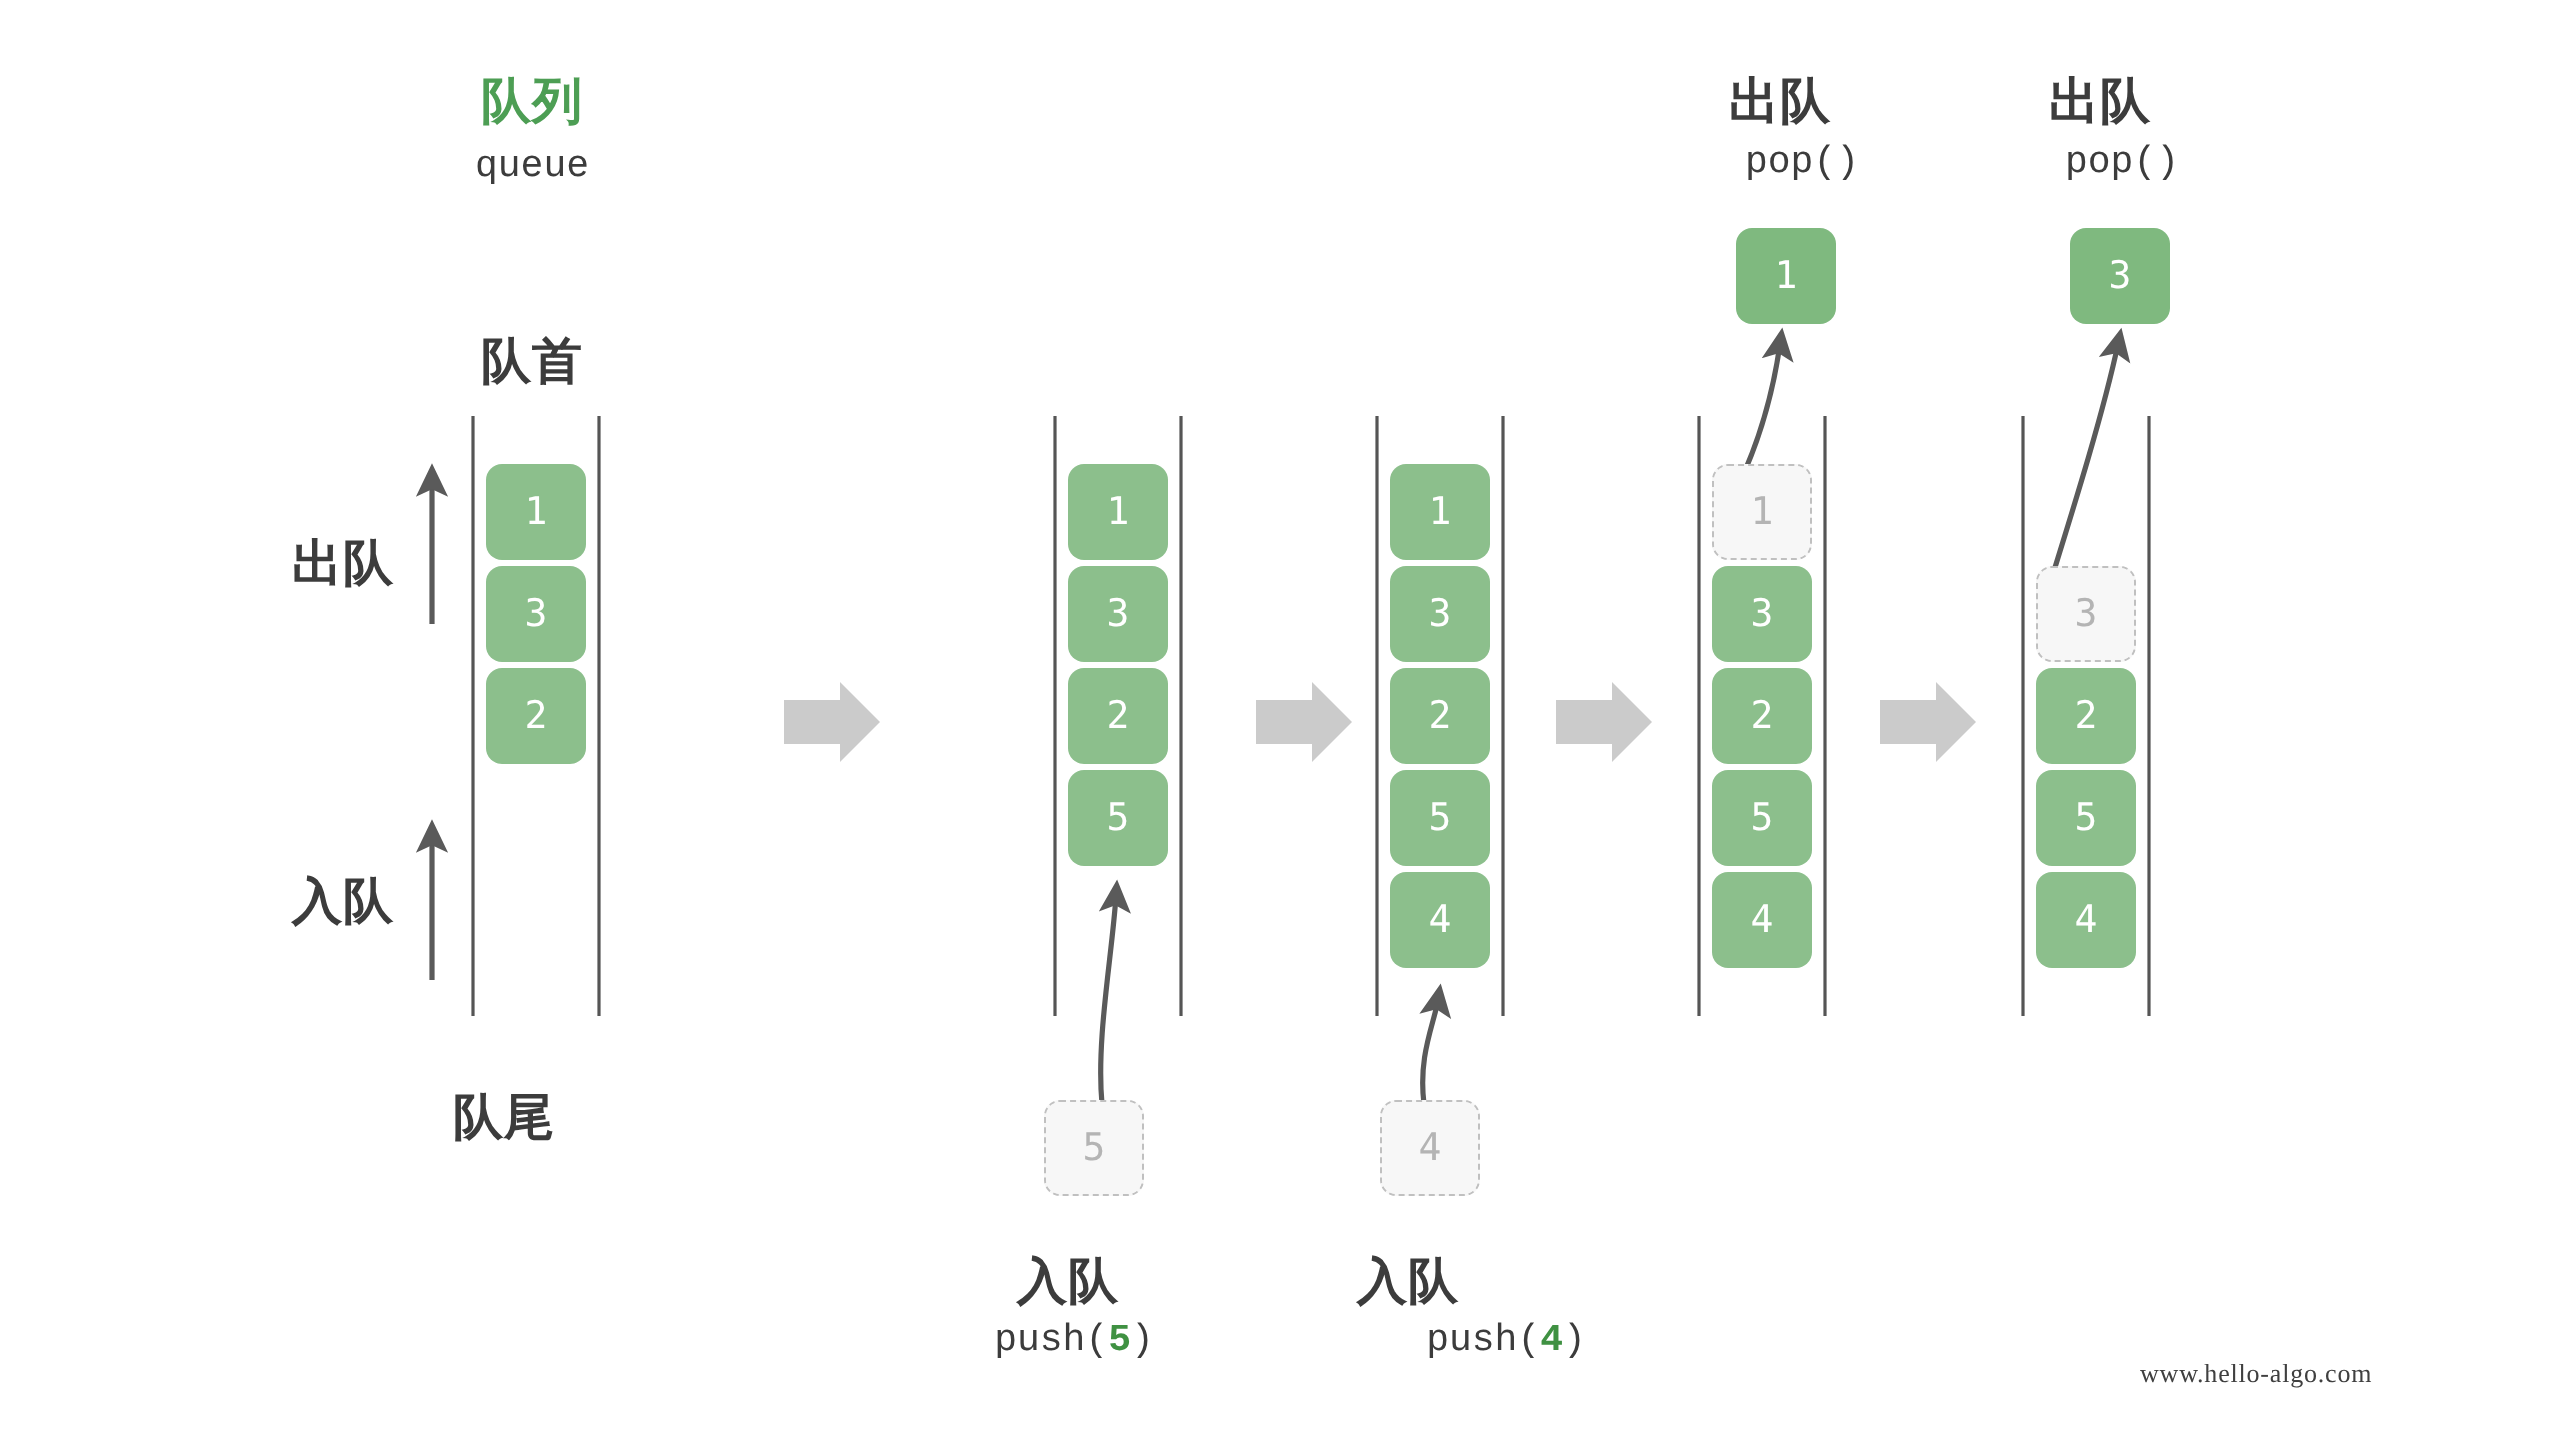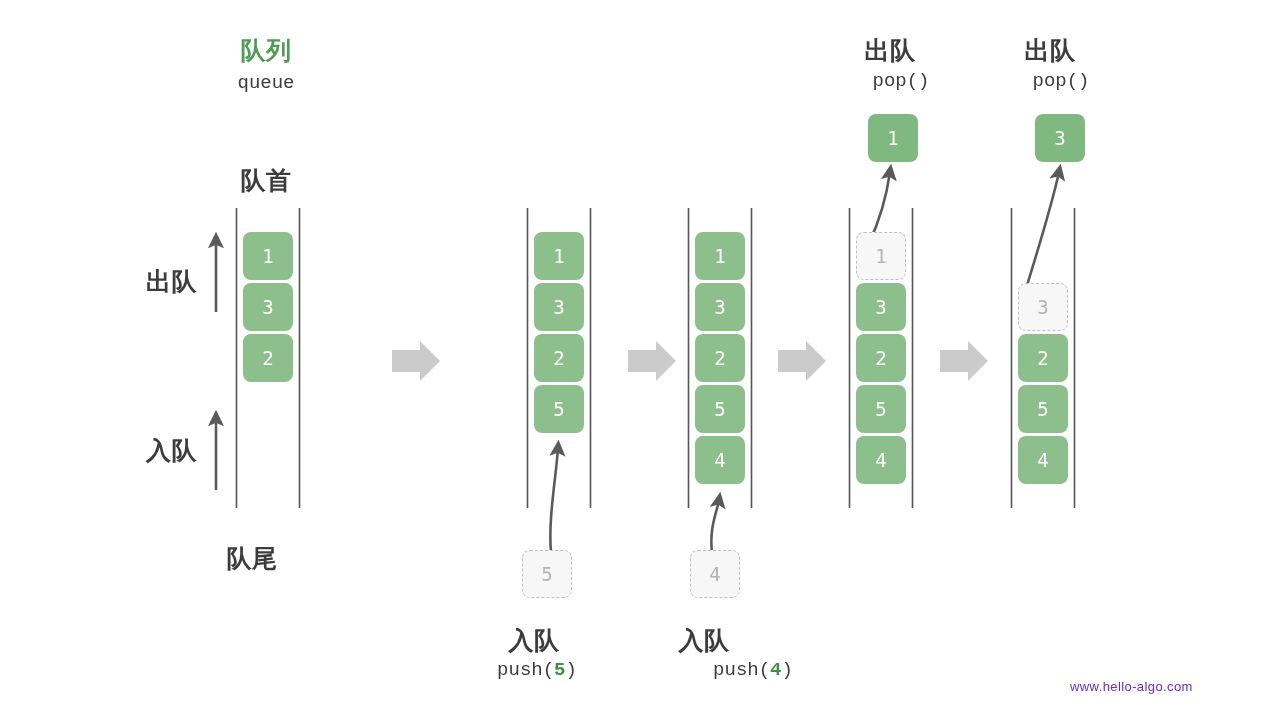--- a/index.html
+++ b/index.html
@@ -34,23 +34,23 @@
     font-family: Liberation Mono, monospace;
     font-size: 19px;
     color: #3c3c3c;
     white-space: nowrap;
     letter-spacing: 0px;
   }
   .label-mono .arg { color: #3f9142; font-weight: bold; }
   .center-x { transform: translateX(-50%); }
 
   .watermark {
-    font-family: Liberation Sans, sans-serif;
+    font-family: Liberation Serif, serif;
     font-size: 13px;
-    color: #6d28d9;
+    color: #404040;
     letter-spacing: 0.4px;
     white-space: nowrap;
   }
 
   
   .cell {
     width: 50px;
     height: 48px;
     border-radius: 8px;
     background: #8cbf8c;

